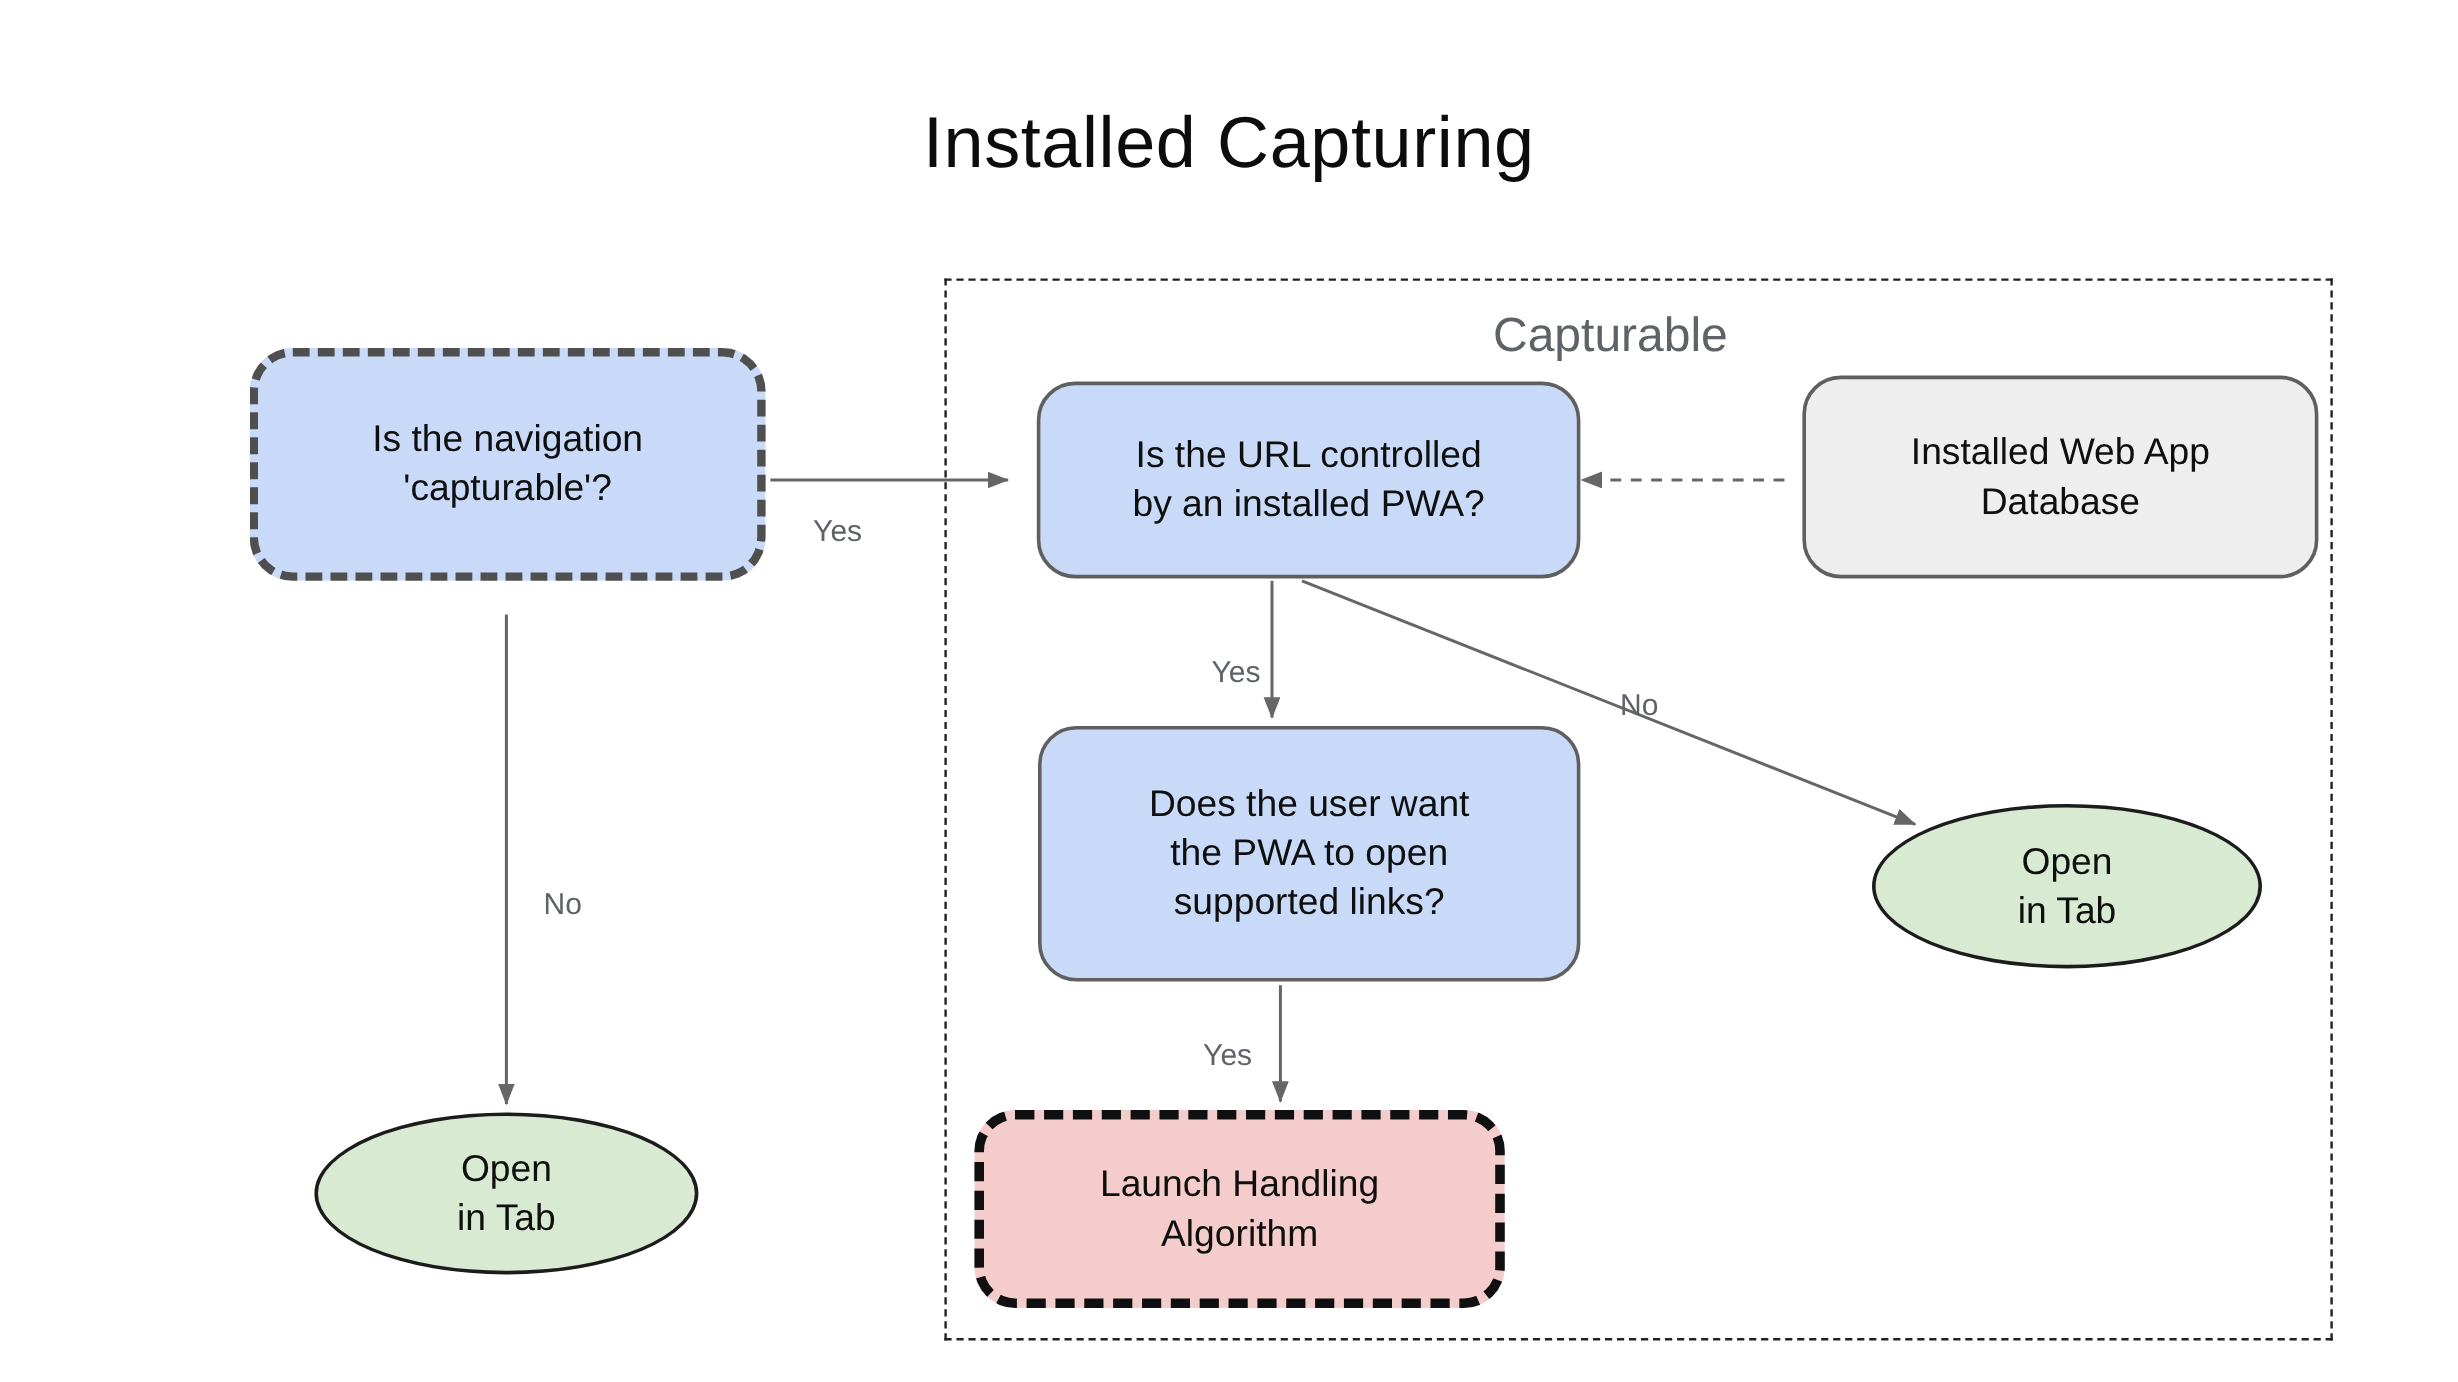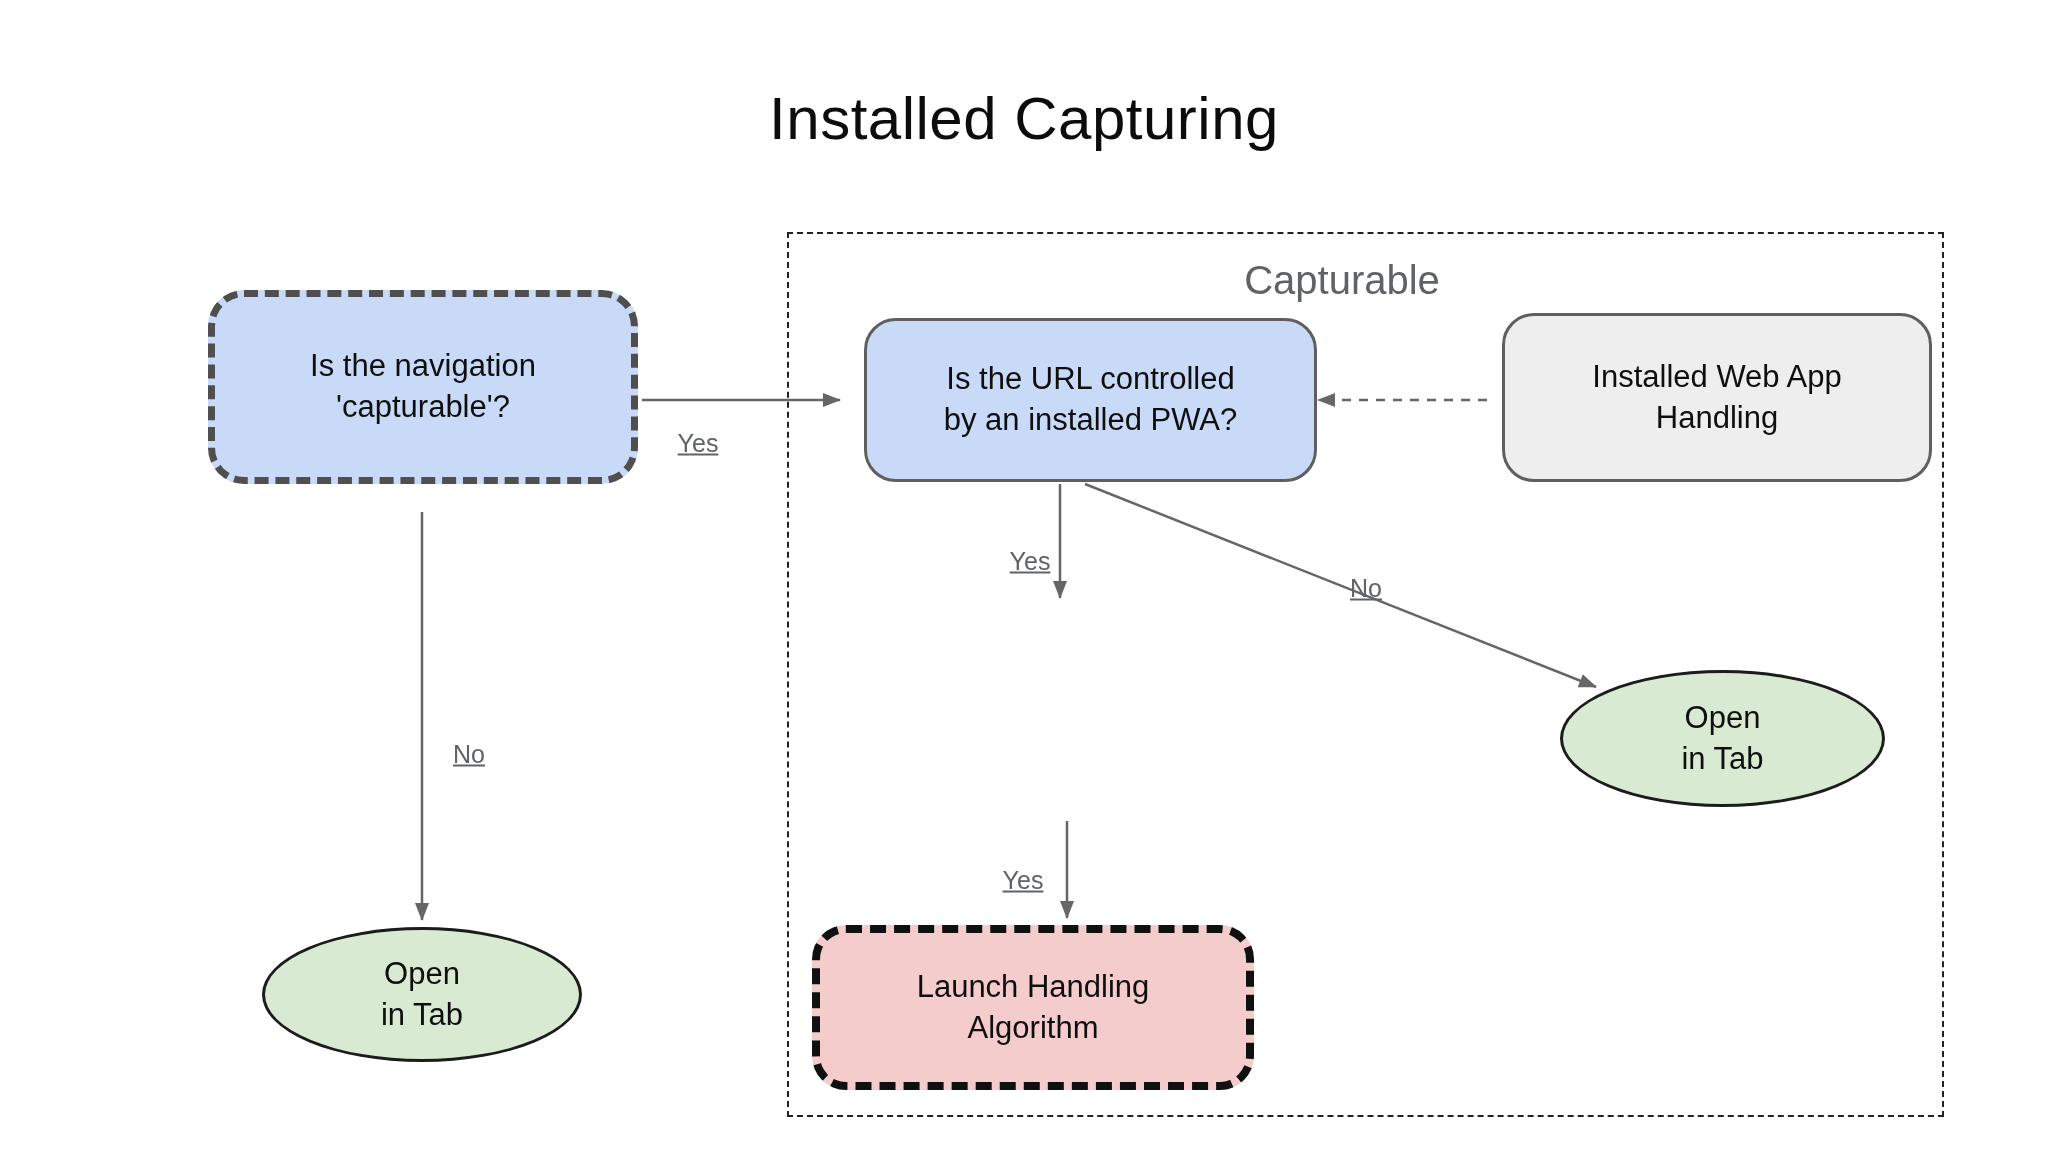--- a/index.html
+++ b/index.html
@@ -56,21 +56,20 @@
     font-size: 40px;
     color: #5f6368;
     white-space: nowrap;
   }
   .edge-label {
     position: absolute;
     transform: translate(-50%, -50%);
     font-size: 25px;
     color: #5f6368;
     white-space: nowrap;
-    text-decoration: underline;
   }
 </style>
 </head>
 <body>
 
 <div class="canvas">
 
   <div class="title">Installed Capturing</div>
 
   <div class="group-container" style="left:787px; top:232px; width:1157px; height:885px;"></div>
@@ -102,22 +101,25 @@
   <div class="edge-label" style="left:1023px; top:880px;">Yes</div>
   <div class="edge-label" style="left:469px; top:754px;">No</div>
 
   <div class="node blue thick-dash-gray" style="left:208px; top:290px; width:430px; height:194px;">Is the navigation
 'capturable'?</div>
 
   <div class="node blue solid-border rounded" style="left:852px; top:318px; width:453px; height:164px;">Is the URL controlled
 by an installed PWA?</div>
 
   <div class="node gray solid-border rounded" style="left:1490px; top:313px; width:430px; height:169px;">Installed Web App
-Handling</div>
+Database</div>
 
+  <div class="node blue solid-border rounded" style="left:853px; top:605px; width:452px; height:213px;">Does the user want
+the PWA to open
+supported links?</div>
 
   <div class="node pink thick-dash-black" style="left:812px; top:925px; width:442px; height:165px;">Launch Handling
 Algorithm</div>
 
   <div class="node green ellipse" style="left:1560px; top:670px; width:325px; height:137px;">Open
 in Tab</div>
 
   <div class="node green ellipse" style="left:262px; top:927px; width:320px; height:135px;">Open
 in Tab</div>
 

